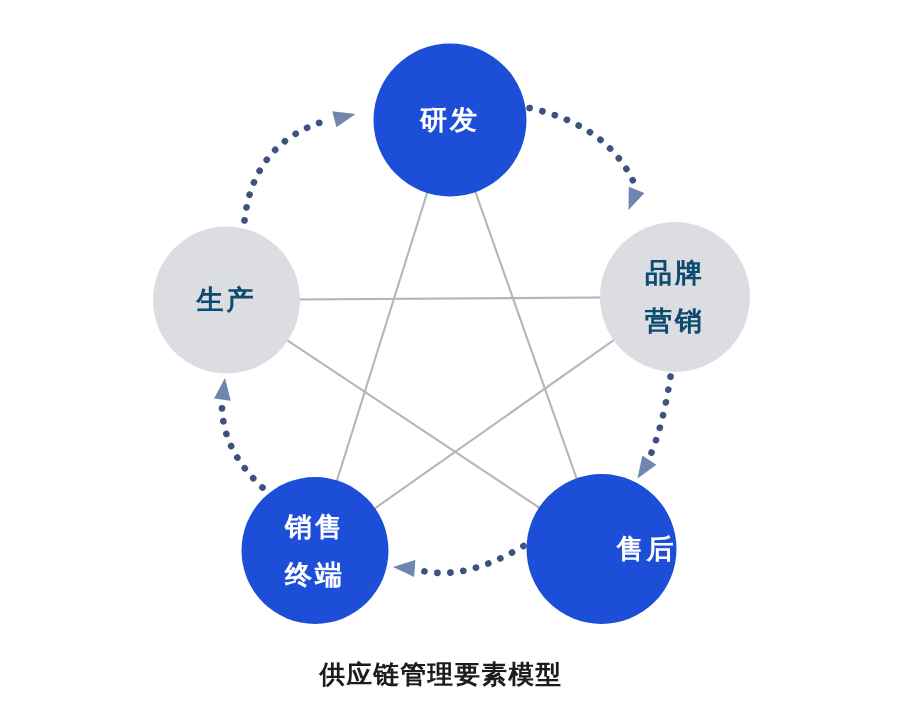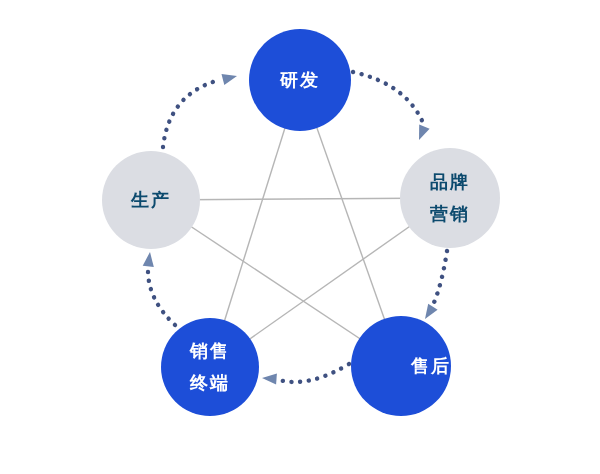--- a/index.html
+++ b/index.html
@@ -97,14 +97,15 @@
 
   <div class="node node-blue node-terminal">
     <span>销售</span>
     <span>终端</span>
   </div>
 
   <div class="node node-blue node-aftersales">
     <span>售后</span>
   </div>
 
+  <div class="diagram-title">供应链管理要素模型</div>
 
 </div>
 
 </body></html>

